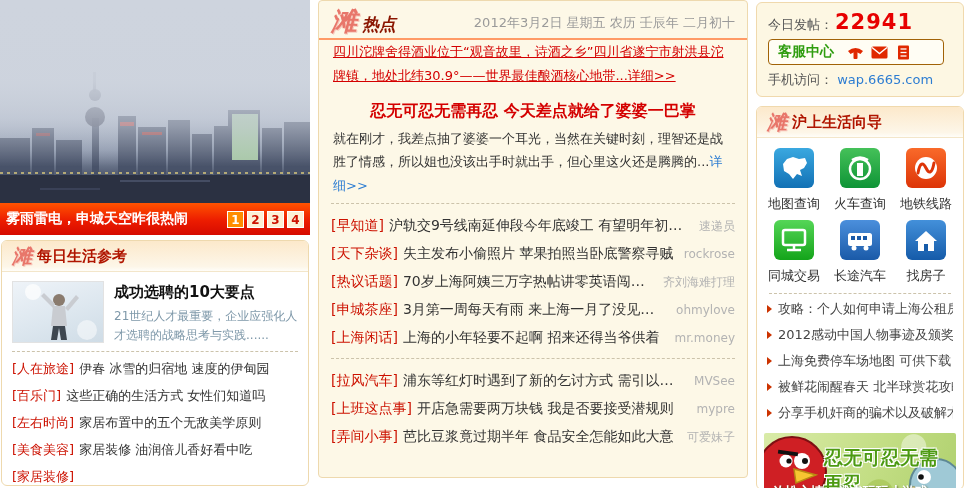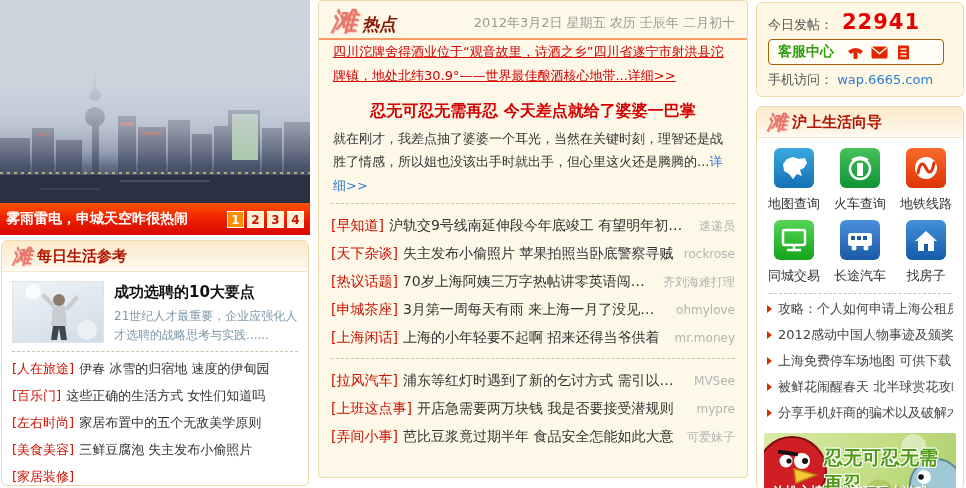--- a/index.html
+++ b/index.html
@@ -59,21 +59,21 @@
   .lead2 { font-size:13px; color:#333; line-height:1.8; margin:0 14px; }
   .lead2 .more { color:#2d7dd2; cursor:pointer; }
   .center-list { padding:2px 12px 0 12px; }
   .center-list .row { height:28px; font-size:14px; }
   .col-center .dashed { margin:6px 12px; }
 
   
   .col-right { position:absolute; left:756px; top:2px; width:208px; }
   .box-top { border:1px solid #f0d9ad; border-radius:6px; background:#fdf7e3; padding:7px 11px 7px 11px; }
   .posts-line { font-size:13px; color:#555; display:flex; align-items:baseline; }
-  .posts-count { font-size:21px; font-weight:bold; color:#e70000; margin-left:9px; letter-spacing:1px; }
+  .posts-count { font-size:21px; font-weight:bold; color:#e70000; margin-left:2px; letter-spacing:1px; }
   .service-btn { margin:5px 8px 6px 0; background:#fffdf4; border:1px solid #a16207; border-radius:4px;
     height:26px; display:flex; align-items:center; padding:0 9px; gap:7px; cursor:pointer; }
   .service-label { color:#2f9d0f; font-weight:bold; font-size:14px; margin-right:6px; }
   .mobile-line { font-size:13px; color:#555; }
   .mobile-link { color:#2d7dd2; cursor:pointer; }
 
   .box-guide { margin-top:9px; border:1px solid #f0d9ad; border-radius:6px; background:#fff; height:384px; overflow:hidden; }
   .guide-grid { display:grid; grid-template-columns:1fr 1fr 1fr; padding:10px 4px 2px 4px; row-gap:7px; text-align:center; }
   .guide-cell { cursor:pointer; }
   .guide-cell .glabel { display:block; font-size:13px; color:#333; margin-top:3px; }
@@ -179,21 +179,21 @@
             <span class="title">这些正确的生活方式 女性们知道吗</span>
           </div>
 
           <div class="row">
             <span class="tag">[左右时尚]</span>
             <span class="title">家居布置中的五个无敌美学原则</span>
           </div>
 
           <div class="row">
             <span class="tag">[美食美容]</span>
-            <span class="title">三鲜豆腐泡 失主发布小偷照片</span>
+            <span class="title">家居装修 油润倍儿香好看中吃</span>
           </div>
 
           <div class="row">
             <span class="tag">[家居装修]</span>
           </div>
         </div>
     </div>
   </div>
 
   <div class="col-center">

